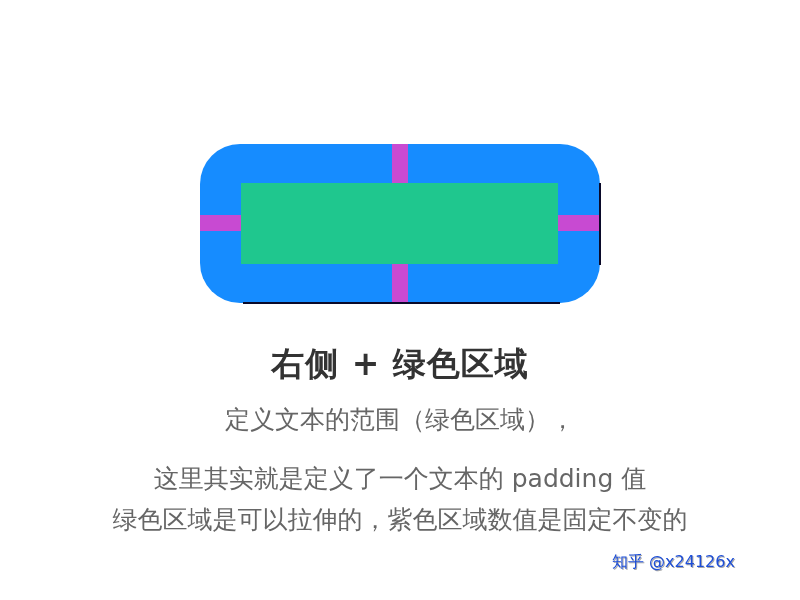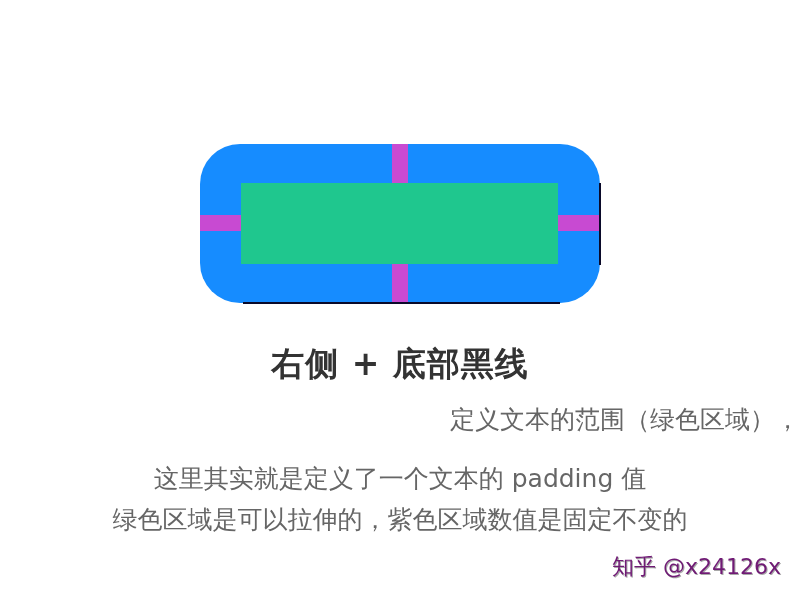--- a/index.html
+++ b/index.html
@@ -18,37 +18,37 @@
     .title {
       position: absolute; left: 0; top: 342px; width: 800px; text-align: center;
       font-size: 33px; font-weight: bold; color: #333333; letter-spacing: 1px;
     }
     .desc {
       position: absolute; left: 0; width: 800px; text-align: center;
       font-size: 25px; color: #666666;
     }
     .watermark {
       position: absolute; left: 612px; top: 552px;
-      font-size: 22px; color: #701a75;
+      font-size: 16px; color: #1d4ed8;
       text-shadow: 1px 1px 0 #a8a8a8;
     }
   </style>
 </head>
 <body>
 
 <div>
   <div class="shape" style="background:#168cff;">
     <div class="abs" style="left:192px; top:0; width:16px; height:39px; background:#c84ad2;"></div>
     <div class="abs" style="left:192px; top:120px; width:16px; height:39px; background:#c84ad2;"></div>
     <div class="abs" style="left:0; top:71px; width:41px; height:16px; background:#c84ad2;"></div>
     <div class="abs" style="left:358px; top:71px; width:42px; height:16px; background:#c84ad2;"></div>
     <div class="abs" style="left:41px; top:39px; width:317px; height:81px; background:#1fc78e;"></div>
   </div>
   <div class="line-right" style="background:#0a0a2a;"></div>
   <div class="line-bottom" style="background:#0a0a2a;"></div>
 </div>
 
-<div class="title">右侧 + 底部黑线</div>
-<div class="desc" style="top:403px;text-align:right;">定义文本的范围（绿色区域），</div>
+<div class="title">右侧 + 绿色区域</div>
+<div class="desc" style="top:403px;">定义文本的范围（绿色区域），</div>
 <div class="desc" style="top:462px;">这里其实就是定义了一个文本的 padding 值</div>
 <div class="desc" style="top:503px;font-family:Liberation Serif, serif;">绿色区域是可以拉伸的，紫色区域数值是固定不变的</div>
 
 <div class="watermark">知乎 @x24126x</div>
 
 </body></html>

